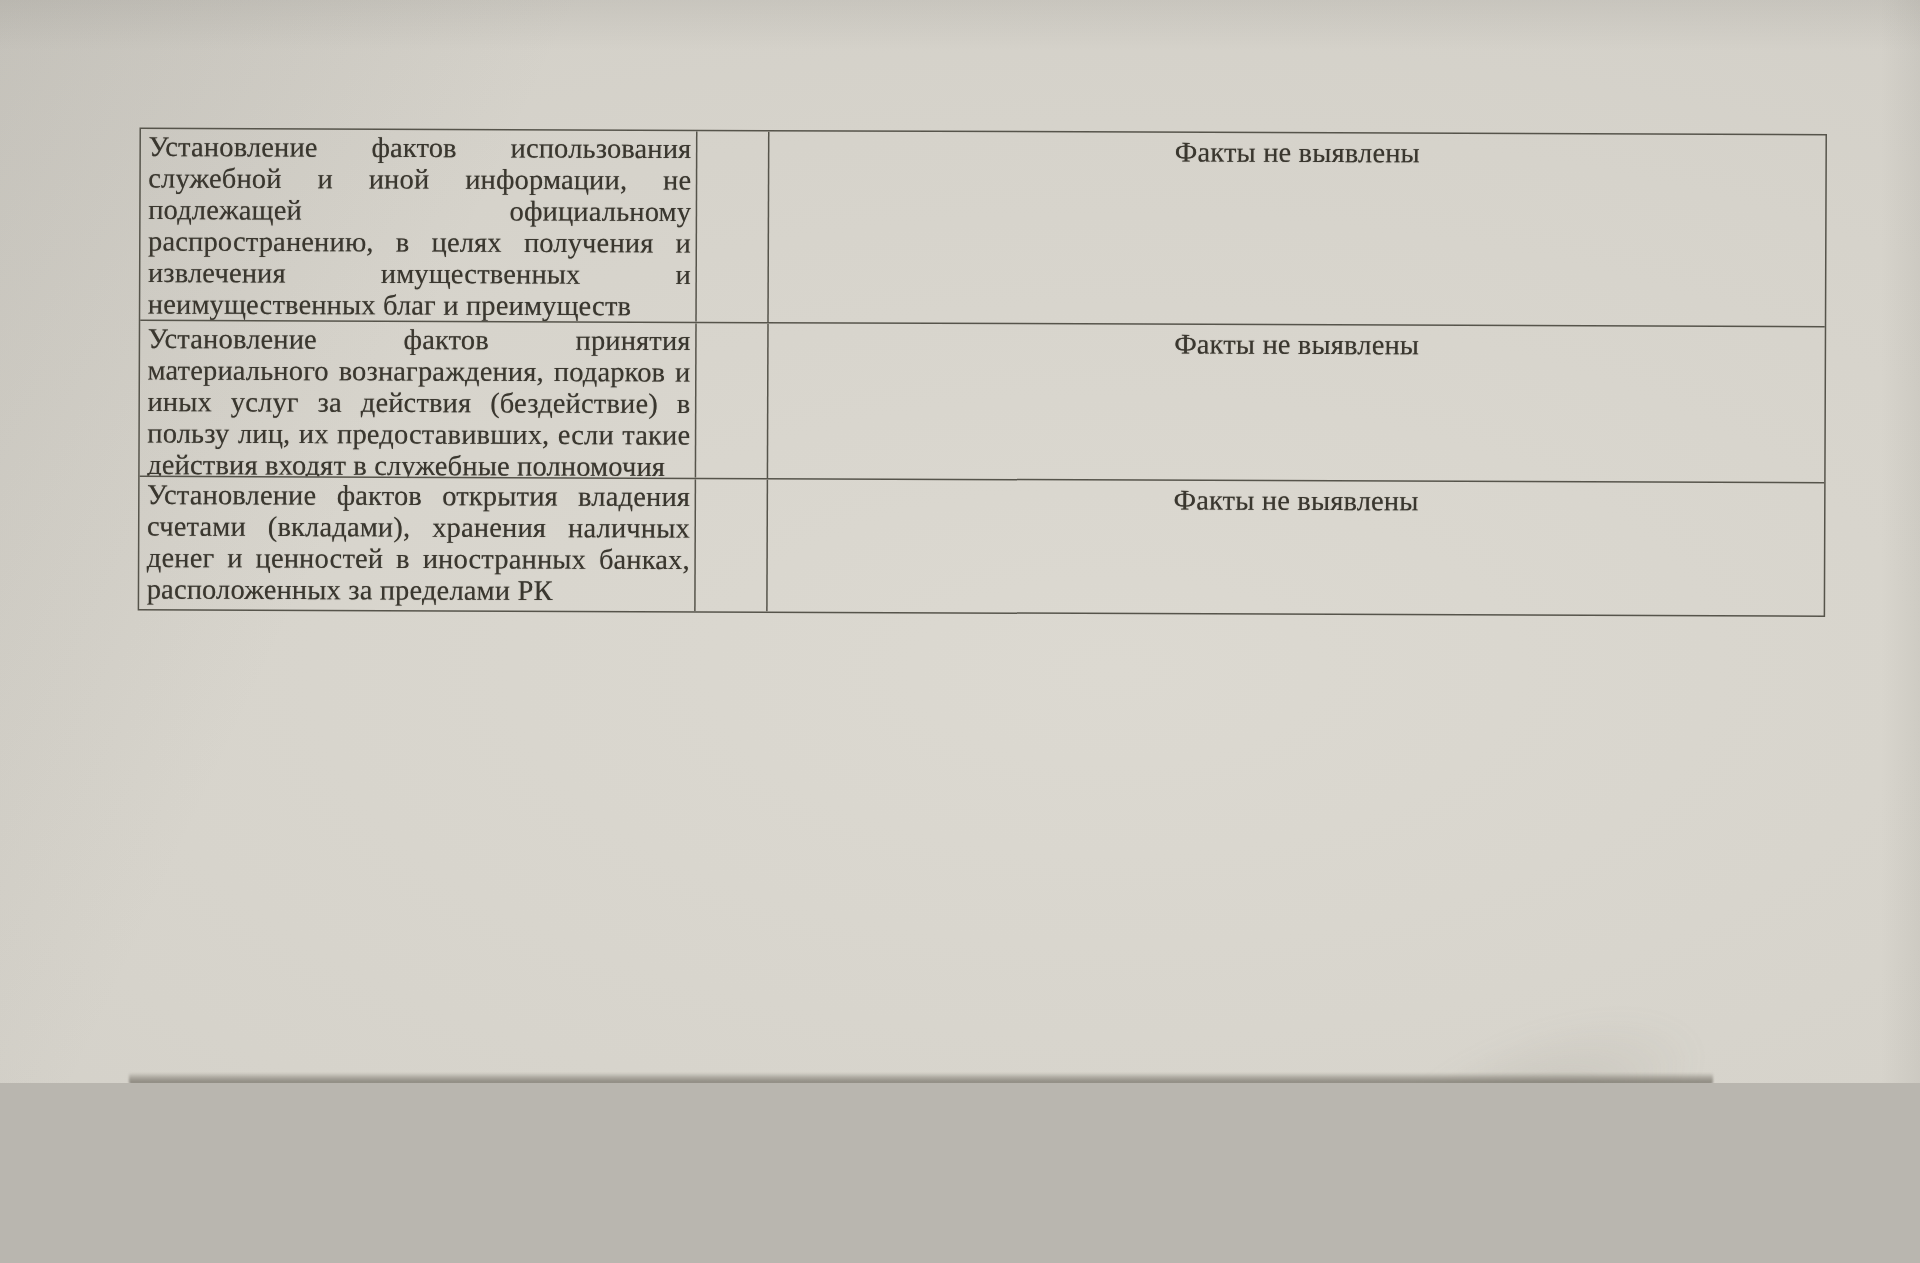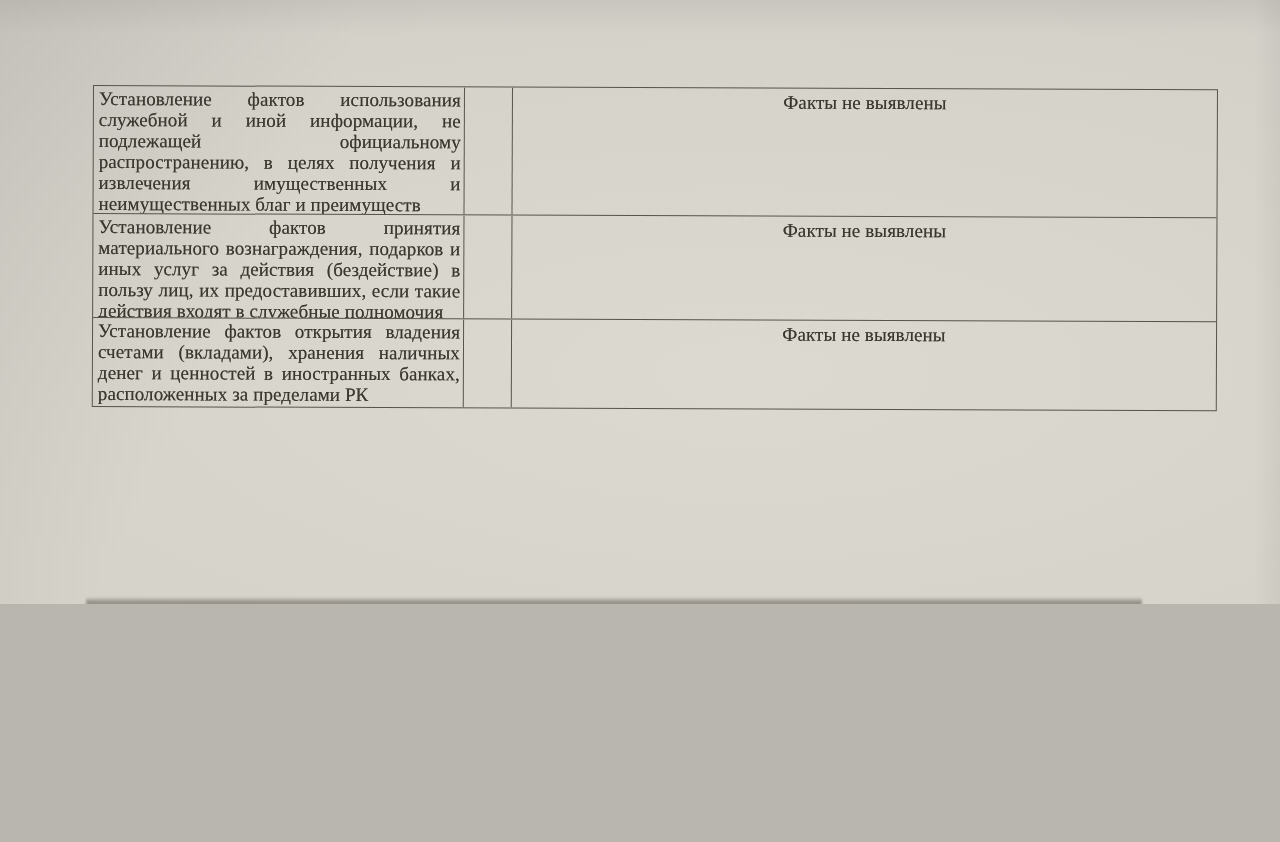--- a/index.html
+++ b/index.html
@@ -3,21 +3,21 @@
 <meta charset="utf-8">
 <style>
   html, body {
     margin: 0;
     padding: 0;
     background: #b9b6af;
   }
   .photo {
     position: relative;
     width: 1280px;
-    height: 604px;
+    height: 722px;
     overflow: hidden;
     background: #d5d3cb;
     font-family: "Liberation Serif", "DejaVu Serif", serif;
   }
   
   .shade-base {
     position: absolute; inset: 0;
     background: radial-gradient(130% 105% at 58% 62%, #dcd9d1 0%, #d6d3cb 48%, #cecbc4 100%);
   }
   .shade-topleft {

